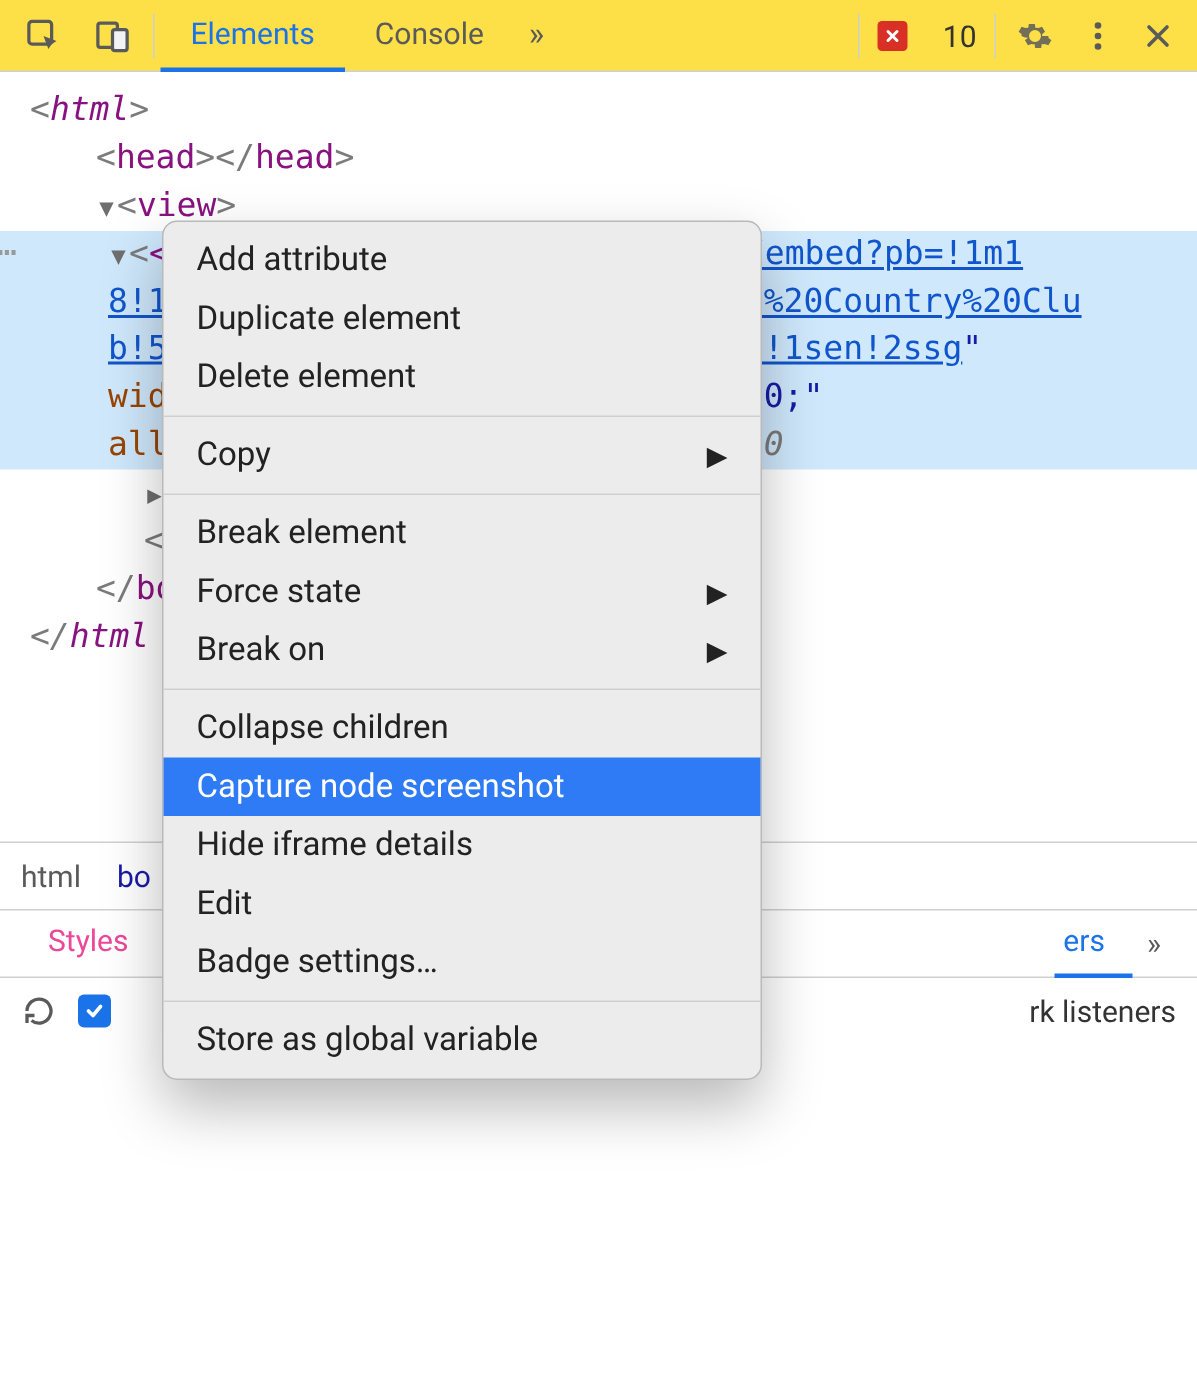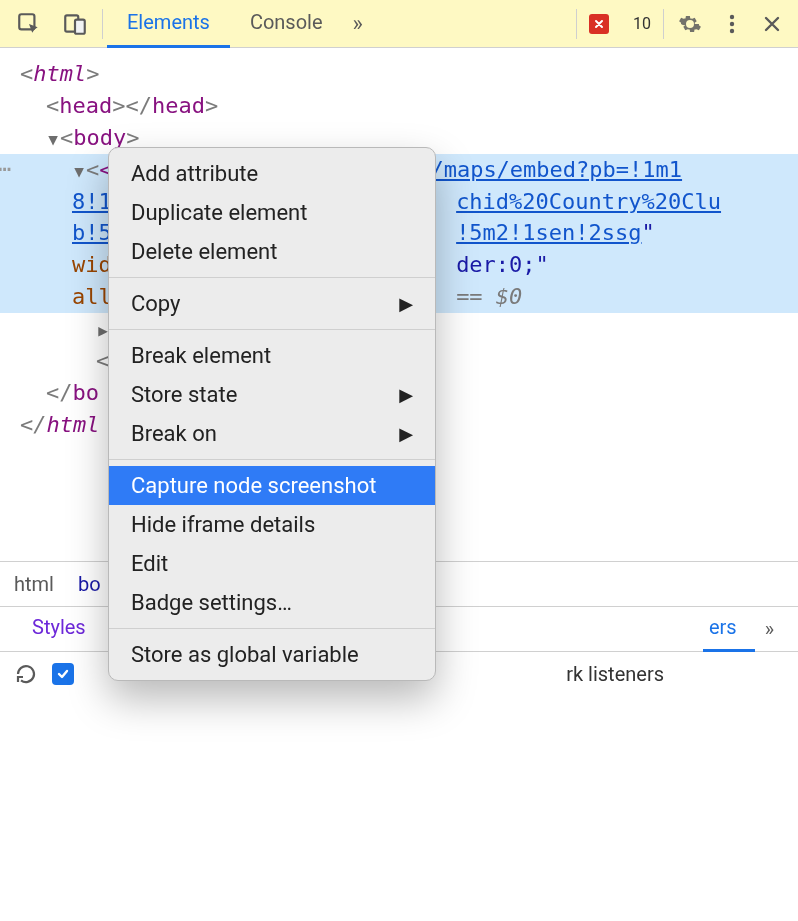--- a/index.html
+++ b/index.html
@@ -8,56 +8,56 @@
     font-family: -apple-system, BlinkMacSystemFont, "Segoe UI", Roboto, Helvetica, Arial, sans-serif;
     font-size: 20px;
     background: #ffffff;
     color: #333;
   }
   .container { width: 798px; height: 921px; position: relative; background: #fff; }
 
   
   .toolbar {
     display: flex; align-items: center; height: 48px;
-    background: #fef9c3; border-bottom: 1px solid #d0d0d0;
+    background: #fde047; border-bottom: 1px solid #d0d0d0;
     padding: 0 6px;
   }
   .tb-btn {
     display: flex; align-items: center; justify-content: center;
     height: 48px; padding: 0 10px; color: #5a5a5a;
     cursor: pointer;
   }
   .tb-sep { width: 1px; height: 30px; background: #cfcfcf; margin: 0 4px; }
   .tabs { display: flex; align-items: stretch; height: 48px; }
   .tab {
     padding: 0 20px; display: flex; align-items: center; height: 48px;
     color: #5a5a5a; cursor: pointer; font-size: 20px;
     border-bottom: 3px solid transparent;
   }
   .tab.active { color: #1a73e8; border-bottom-color: #1a73e8; }
   .flex-grow { flex: 1; }
   .errors-badge {
     display: flex; align-items: center; gap: 24px;
-    padding: 2px 8px; font-size: 16px;
+    padding: 2px 8px; font-size: 20px;
   }
   .red-box {
     width: 20px; height: 20px; background: #d93025; border-radius: 3px;
     color: #fff; display: flex; align-items: center; justify-content: center;
     font-size: 14px; line-height: 1;
   }
   .red-box svg { display:block; }
 
   
   .dom-area {
     position: relative; font-family: Menlo, Consolas, monospace;
     font-size: 22px; line-height: 1.45; padding: 10px 0 0 0;
   }
   .line { white-space: pre; padding: 0 12px 0 14px; }
   .indent1 { padding-left: 20px; font-style: italic; }
-  .indent2 { padding-left: 46px; }
+  .indent2 { padding-left: 64px; }
   .indent3 { padding-left: 72px; }
   .tag-punct { color: #7b7b7b; }
   .tag-name  { color: #881280; }
   .attr-name { color: #994500; }
   .attr-val  { color: #1a1aa6; }
   .link      { color: #1155cc; text-decoration: underline; }
   .tri { color:#6e6e6e; display:inline-block; width:14px; text-align:center; font-size:16px; }
   .selected-node {
     background: #cfe8fc;
   }
@@ -75,36 +75,36 @@
   }
   .crumb.active { color: #1a1aa6; }
 
   
   .subtabs {
     display:flex; align-items:center; height:46px;
     border-top:1px solid #d0d0d0; border-bottom:1px solid #d0d0d0;
     padding:0 14px; gap:0;
   }
   .subtab { padding:0 18px; height:46px; display:flex; align-items:center;
-    color:#6d28d9; border-bottom:3px solid transparent; }
+    color:#ec4899; border-bottom:3px solid transparent; }
   .subtab.active { color:#1a73e8; border-bottom-color:#1a73e8; }
   .subtabs .chev { color:#5a5a5a; padding:0 10px; }
 
   
   .filters {
     display:flex; align-items:center; gap:14px;
     padding: 10px 14px; font-size:20px; color:#333;
   }
   .reload-icon svg { display:block; }
   .checkbox { width:22px; height:22px; border-radius:4px; background:#1a73e8;
     display:flex; align-items:center; justify-content:center; color:#fff; }
 
   
   .context-menu {
-    position:absolute; left:108px; top:147px; width:328px;
+    position:absolute; left:108px; top:147px; width:400px;
     background: #ececec;
     border: 1px solid #b9b9b9; border-radius: 10px;
     box-shadow: 0 18px 40px rgba(0,0,0,.28);
     padding: 6px 0;
     font-size: 22px; color:#222;
     z-index: 100;
   }
   .context-menu .mi {
     display:flex; align-items:center; justify-content:space-between;
     padding: 7px 22px; cursor:pointer;
@@ -173,21 +173,21 @@
     </div>
   </div>
 
   <div class="dom-area">
     <span class="ellipsis-dots">…</span>
 
     <div class="line indent1"><span class="tag-punct">&lt;</span><span class="tag-name">html</span><span class="tag-punct">&gt;</span></div>
 
     <div class="line indent2"><span class="tag-punct">&lt;</span><span class="tag-name">head</span><span class="tag-punct">&gt;&lt;/</span><span class="tag-name">head</span><span class="tag-punct">&gt;</span></div>
 
-    <div class="line indent2"><span class="tri">▼</span><span class="tag-punct">&lt;</span><span class="tag-name">body</span><span class="tag-punct">&gt;</span></div>
+    <div class="line indent2"><span class="tri">▼</span><span class="tag-punct">&lt;</span><span class="tag-name">view</span><span class="tag-punct">&gt;</span></div>
 
     <div class="selected-node">
       <div class="line indent3"><span class="tri">▼</span><span class="tag-punct">&lt;</span><span class="tag-name" style="color:#881280;">&lt;if</span>                    <span class="link">om/maps/embed?pb=!1m1</span></div>
       <div class="line indent3"><span class="link">8!1m</span>                         <span class="link">chid%20Country%20Clu</span></div>
       <div class="line indent3"><span class="link">b!5e</span>                         <span class="link">!5m2!1sen!2ssg</span><span class="attr-val">"</span></div>
       <div class="line indent3"><span class="attr-name">widt</span>                         <span class="attr-val">der:0;</span><span class="attr-val">"</span></div>
       <div class="line indent3"><span class="attr-name">allo</span>                         <span class="eq0">== $0</span></div>
     </div>
 
     <div class="line" style="padding-left:96px;"><span class="tri" style="color:#6e6e6e;">▶</span><span class="attr-name">#</span></div>
@@ -217,21 +217,21 @@
           <path d="M4 20v-5h5"></path>
       </svg>
     </span>
     <span class="checkbox">
       <svg width="14" height="14" viewBox="0 0 14 14" stroke="#fff" stroke-width="2.4" fill="none" stroke-linecap="round" stroke-linejoin="round">
           <path d="M3 7l3 3 5-6"></path>
         </svg>
     </span>
     <span style="visibility:hidden;">A</span>
     <div class="flex-grow"></div>
-    <span style="margin-right:120px;">rk listeners</span>
+    <span style="">rk listeners</span>
   </div>
 
   <div class="context-menu">
     <div class="mi">
         <span>Add attribute</span>
       </div>
     <div class="mi">
         <span>Duplicate element</span>
       </div>
     <div class="mi">
@@ -240,28 +240,31 @@
     <hr>
     <div class="mi">
         <span>Copy</span>
         <span class="chev-r">▶</span>
       </div>
     <hr>
     <div class="mi">
         <span>Break element</span>
       </div>
     <div class="mi">
-        <span>Store state</span>
+        <span>Force state</span>
         <span class="chev-r">▶</span>
       </div>
     <div class="mi">
         <span>Break on</span>
         <span class="chev-r">▶</span>
       </div>
     <hr>
+    <div class="mi">
+        <span>Collapse children</span>
+      </div>
     <div class="mi sel">
         <span>Capture node screenshot</span>
       </div>
     <div class="mi">
         <span>Hide iframe details</span>
       </div>
     <div class="mi">
         <span>Edit</span>
       </div>
     <div class="mi">

